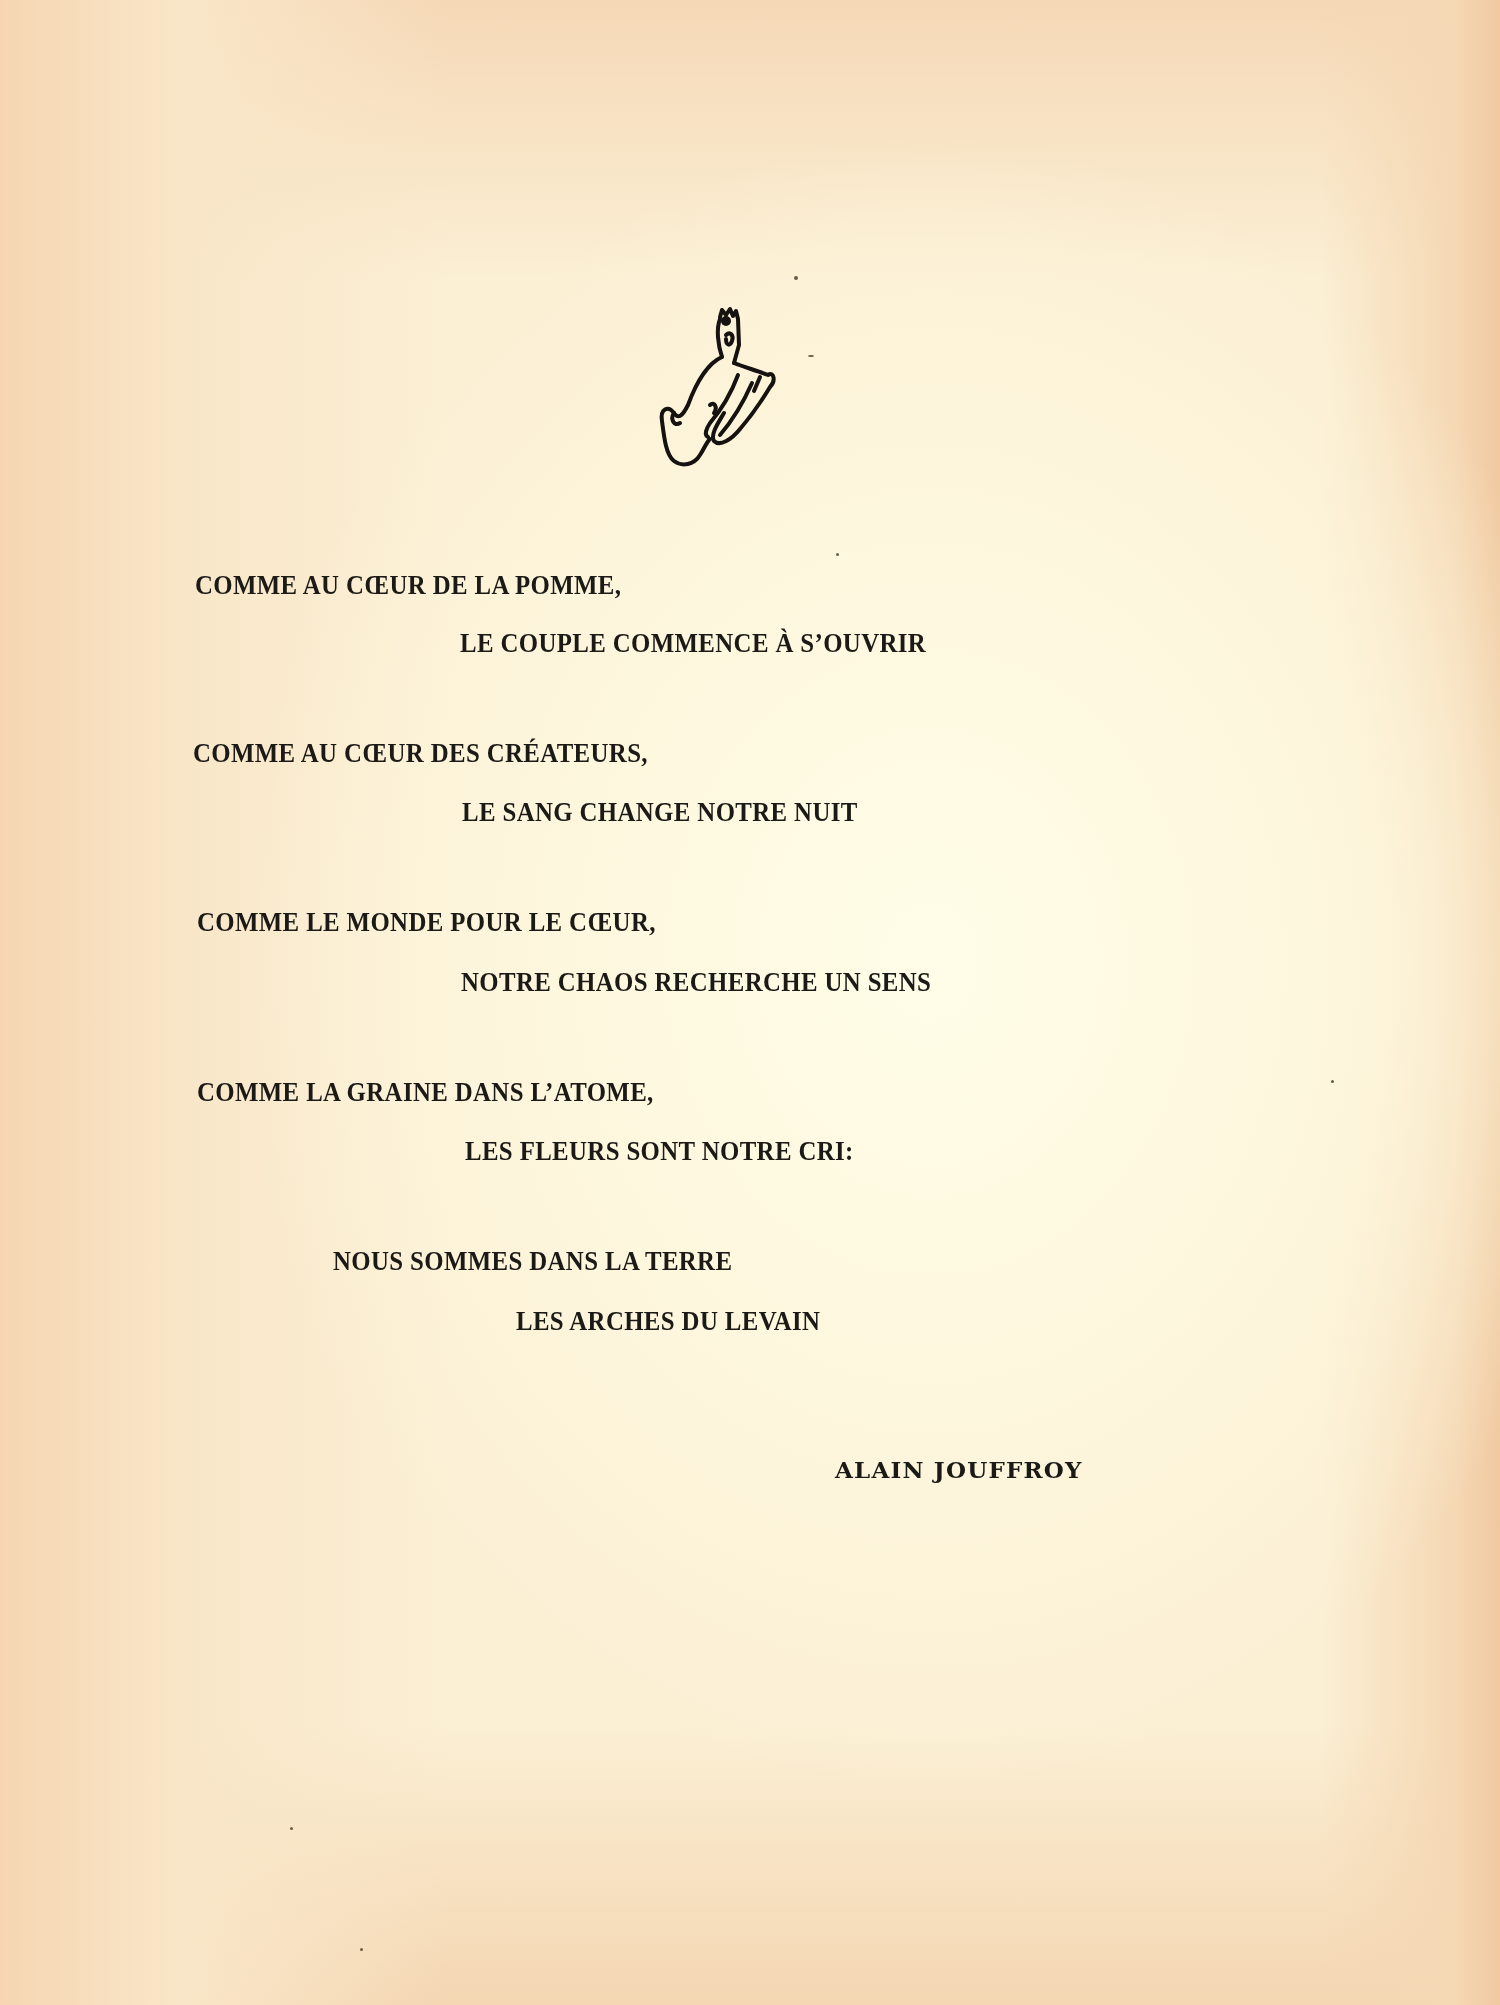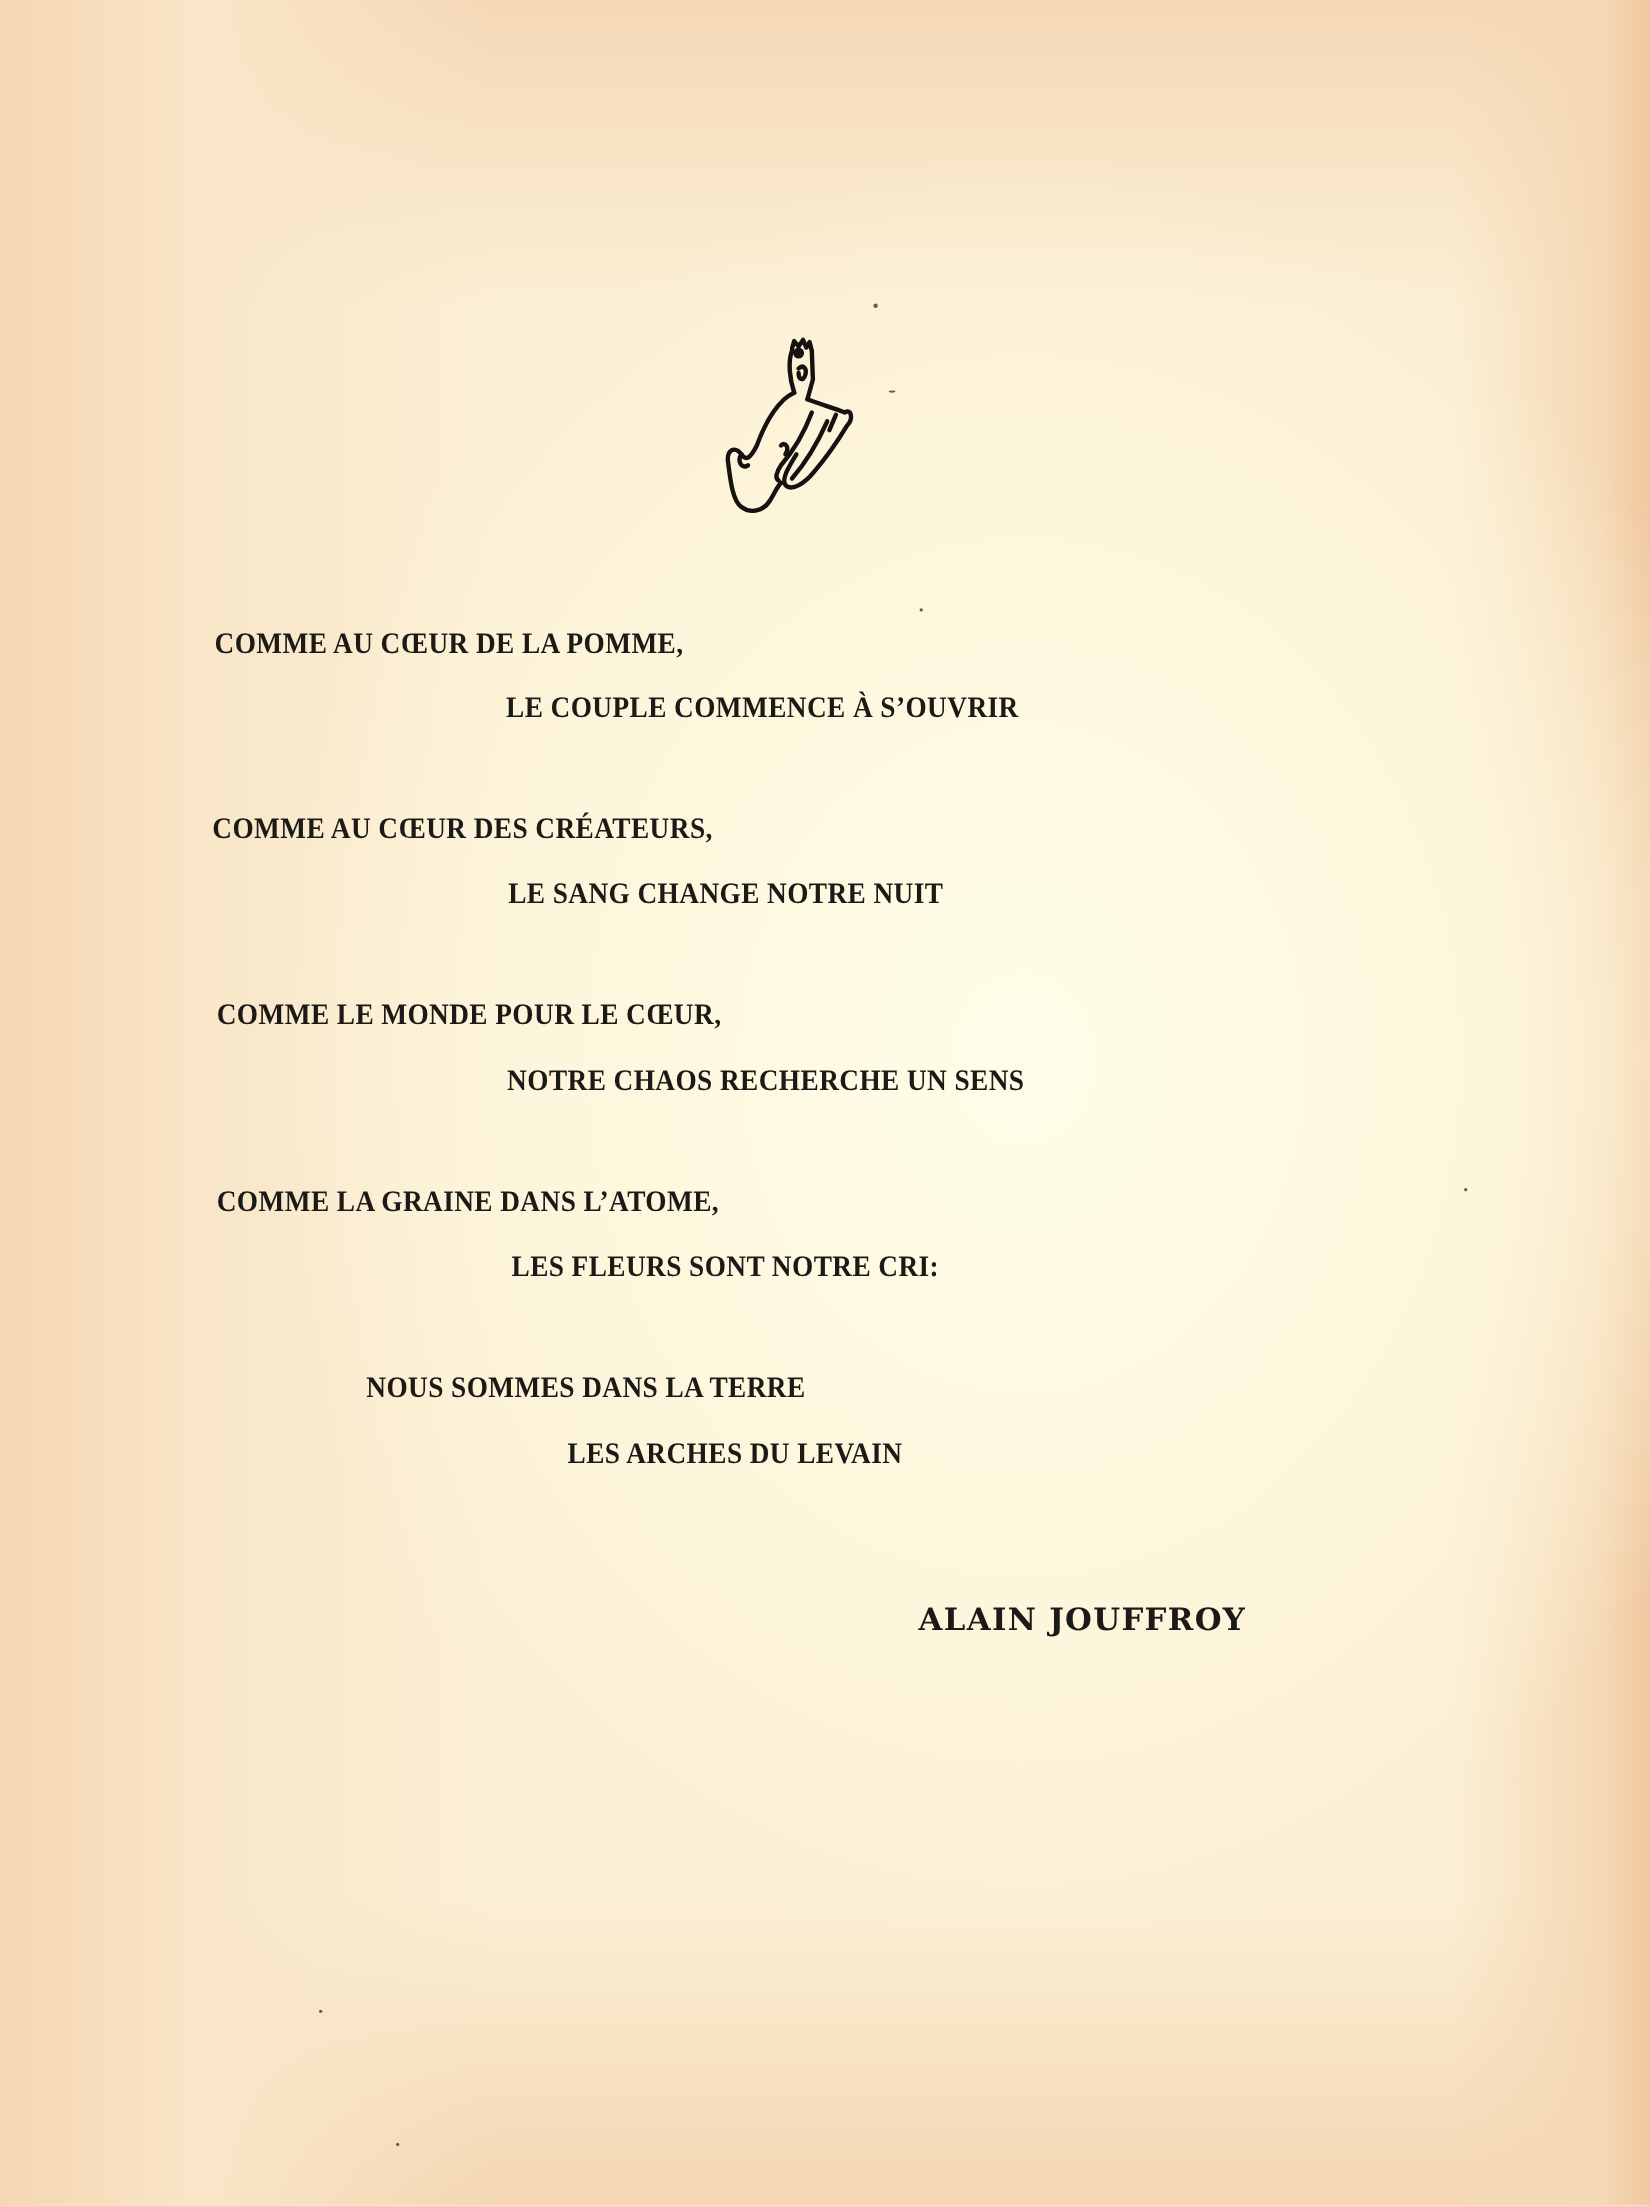--- a/index.html
+++ b/index.html
@@ -18,21 +18,21 @@
   }
   .line {
     position:absolute; margin:0; white-space:nowrap;
     font-family:"Liberation Serif", "DejaVu Serif", serif;
     font-weight:bold; color:#1c1a17;
     font-size:27px; letter-spacing:0.4px;
     transform:scaleX(0.92); transform-origin:left center;
   }
   .author {
     font-family:"DejaVu Serif", serif;
-    font-size:28px; letter-spacing:1.2px; transform:none;
+    font-size:23px; letter-spacing:1.2px; transform:none;
   }
   .drawing { position:absolute; left:648px; top:305px; width:140px; height:170px; }
   .speck { position:absolute; background:#6a5a48; border-radius:50%; }
 </style>
 </head>
 <body>
 
 <div class="paper"></div>
 
 <svg class="drawing" viewBox="0 0 140 170">

